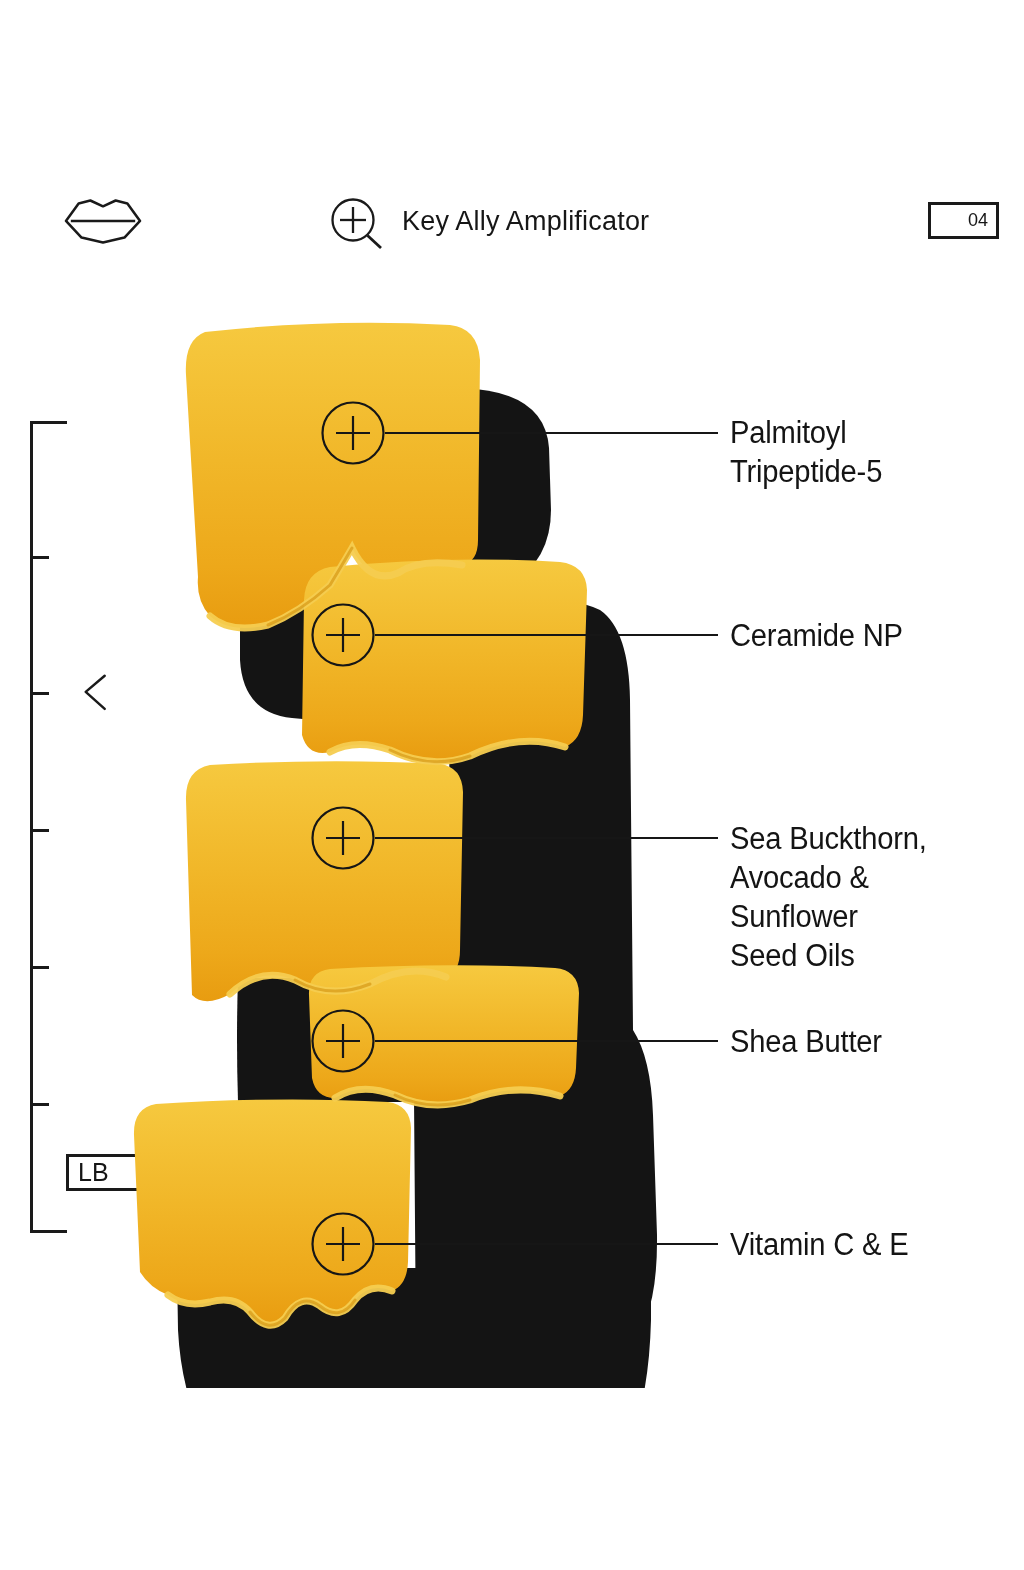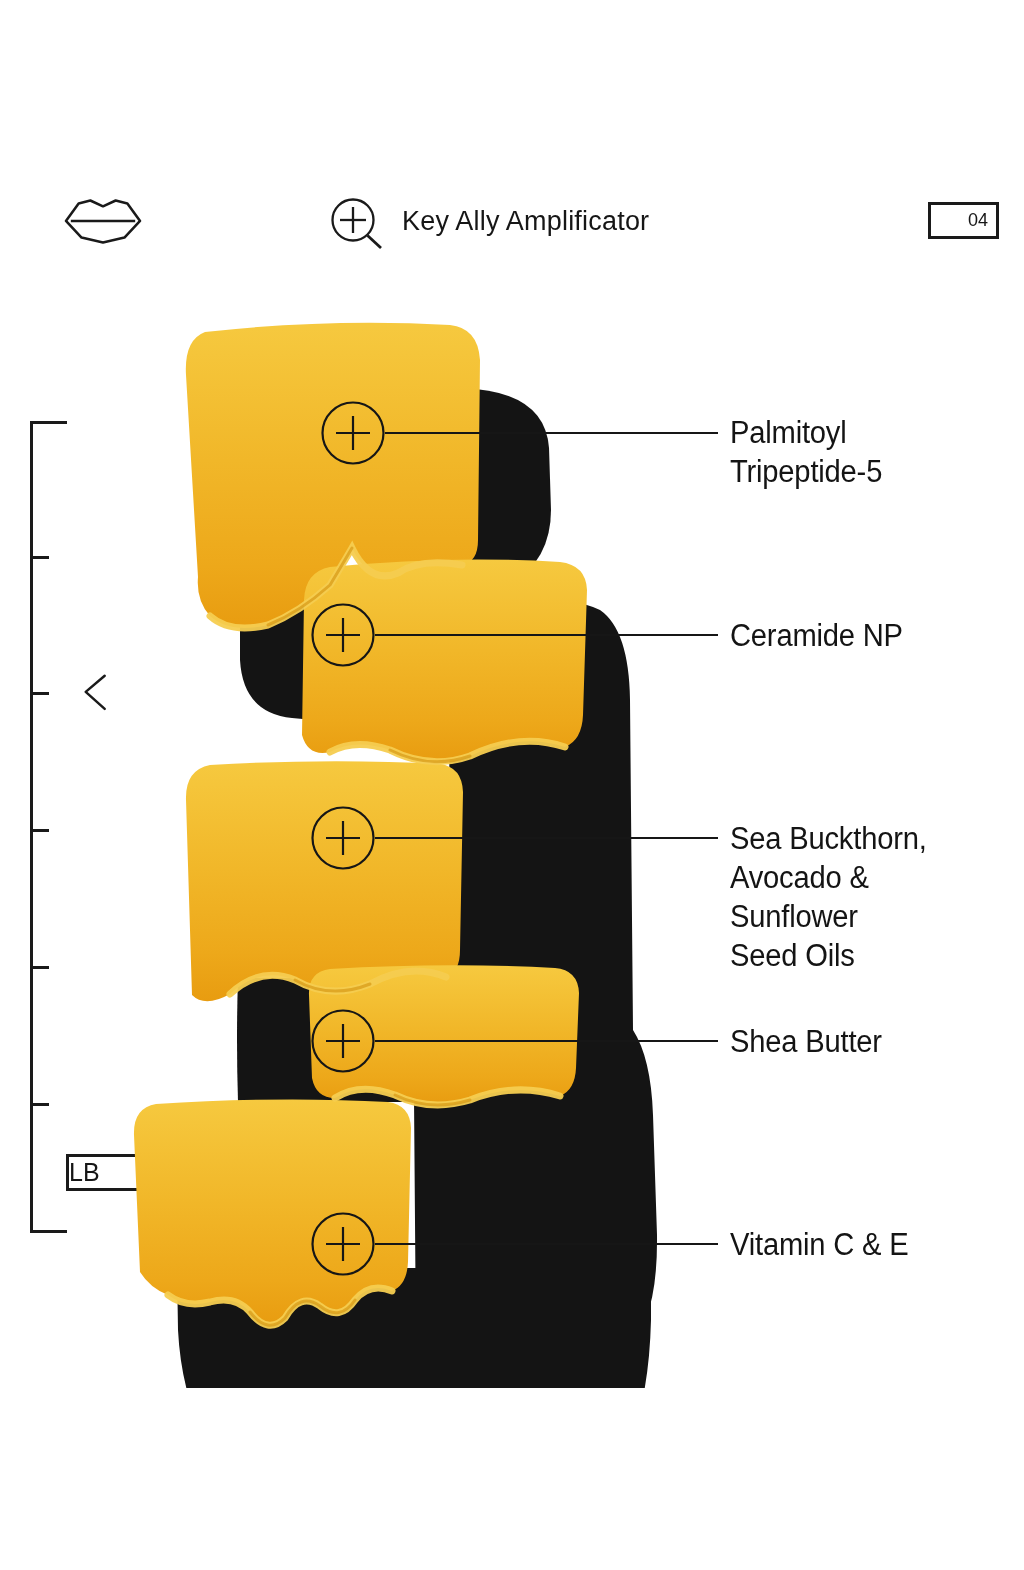--- a/index.html
+++ b/index.html
@@ -15,21 +15,21 @@
     position:absolute;left:402px;top:206px;font-size:27px;letter-spacing:.2px;color:#161616;
   }
   .numbox{
     position:absolute;left:928px;top:202px;width:71px;height:37px;border:3px solid #1a1a1a;
     box-sizing:border-box;font-size:18px;text-align:right;padding-right:8px;line-height:31px;color:#161616;
   }
   
   .ruler-el{position:absolute;background:#1a1a1a;}
   .lbbox{
     position:absolute;left:66px;top:1154px;width:74px;height:37px;border:3px solid #1a1a1a;
-    box-sizing:border-box;font-size:25px;line-height:30px;color:#161616;
+    box-sizing:border-box;font-size:25px;padding-left:9px;line-height:30px;color:#161616;
   }
   
   .marker{position:absolute;width:64px;height:64px;z-index:6;}
   .lead{position:absolute;height:2px;background:#161616;z-index:5;}
   .clabel{
     position:absolute;left:730px;z-index:5;font-size:31px;line-height:39px;color:#141414;
     white-space:pre-line;transform:scaleX(.94);transform-origin:left top;letter-spacing:-.2px;
   }
   .art{position:absolute;left:0;top:0;z-index:1;}
   .hdr{z-index:7;}

